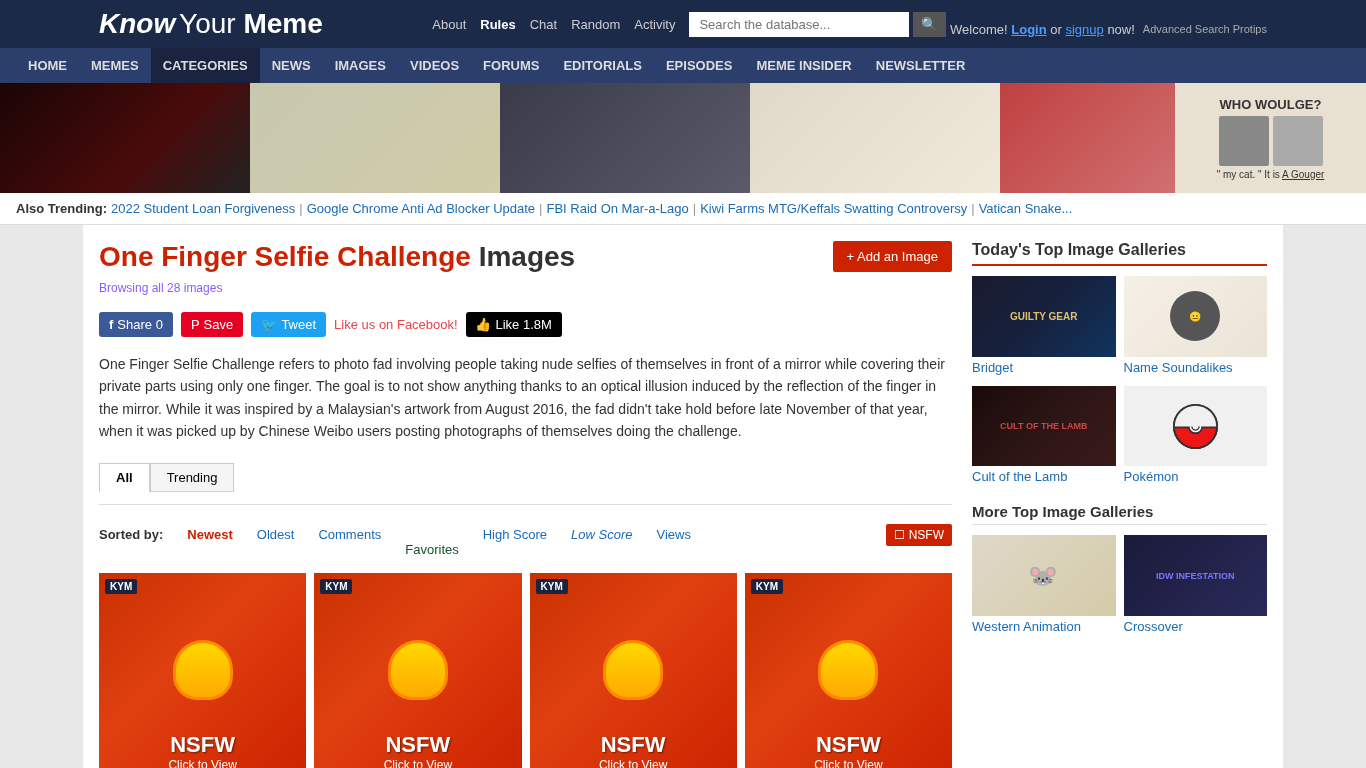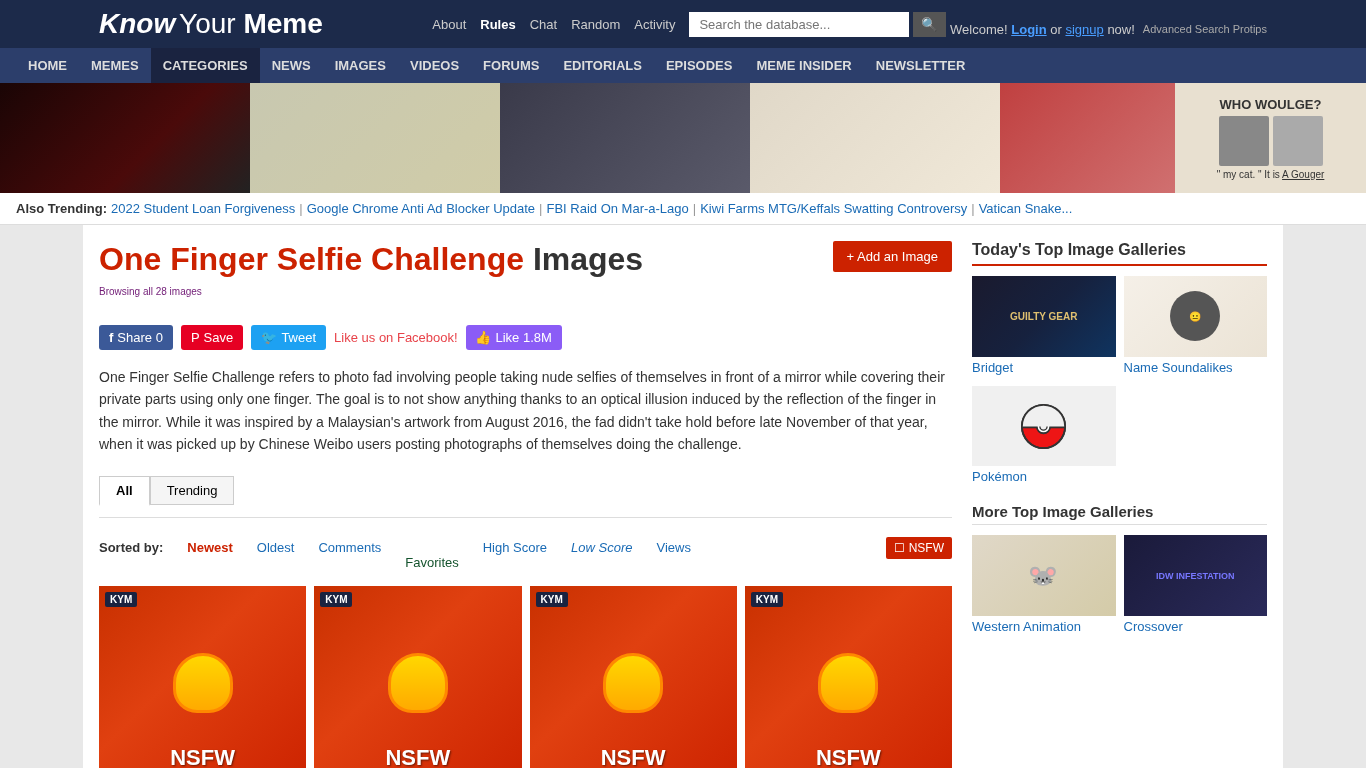--- a/index.html
+++ b/index.html
@@ -90,43 +90,43 @@
     <a href="#" style="color:#1a6bb5; text-decoration:none;">Kiwi Farms MTG/Keffals Swatting Controversy</a>
     <span class="trending-sep">|</span>
     <a href="#" style="color:#1a6bb5; text-decoration:none;">Vatican Snake...</a>
   </div>
 
   <div style="display:flex; max-width:1200px; margin:0 auto; padding:16px; gap:20px; background:white;">
 
     <div style="flex:1; min-width:0;">
 
       <div style="display:flex; align-items:flex-start; justify-content:space-between; margin-bottom:8px;">
-        <h1 style="font-size:32px; font-weight:bold;">
+        <h1 style="font-size:28px; font-weight:bold;">
           <span style="color:#cc2200;">One Finger Selfie Challenge</span><span style="color:#333;"> Images</span>
         </h1>
         <button style="background:#cc2200; color:white; border:none; padding:8px 14px; font-size:13px; cursor:pointer; border-radius:2px; white-space:nowrap;">+ Add an Image</button>
       </div>
 
-      <div style="color:#701a75; font-size:10px; margin-bottom:28px;">Browsing all 28 images</div>
+      <div style="color:#8b5cf6; font-size:12px; margin-bottom:17px;">Browsing all 28 images</div>
 
       <div style="display:flex; gap:8px; align-items:center; margin-bottom:16px; flex-wrap:wrap;">
         <button style="background:#3b5998; color:white; padding:5px 10px; border-radius:3px; font-size:13px; border:none; cursor:pointer; display:flex; align-items:center; gap:4px;">
           <span style="font-weight:bold;">f</span>
           <span>Share 0</span>
         </button>
         <button style="background:#e60023; color:white; padding:5px 10px; border-radius:3px; font-size:13px; border:none; cursor:pointer; display:flex; align-items:center; gap:4px;">
           <span>P</span>
           <span>Save</span>
         </button>
         <button style="background:#1da1f2; color:white; padding:5px 10px; border-radius:3px; font-size:13px; border:none; cursor:pointer; display:flex; align-items:center; gap:4px;">
           <span>🐦</span>
           <span>Tweet</span>
         </button>
         <span style="color:#e8434a; font-size:13px; cursor:pointer;">Like us on Facebook!</span>
-        <button style="background:#8b5cf6; color:white; padding:5px 10px; border-radius:3px; font-size:13px; border:none; cursor:pointer;">👍 Like 1.8M</button>
+        <button style="background:#000000; color:white; padding:5px 10px; border-radius:3px; font-size:13px; border:none; cursor:pointer;">👍 Like 1.8M</button>
       </div>
 
       <p style="font-size:14px; line-height:1.6; color:#333; margin-bottom:20px;">One Finger Selfie Challenge refers to photo fad involving people taking nude selfies of themselves in front of a mirror while covering their private parts using only one finger. The goal is to not show anything thanks to an optical illusion induced by the reflection of the finger in the mirror. While it was inspired by a Malaysian's artwork from August 2016, the fad didn't take hold before late November of that year, when it was picked up by Chinese Weibo users posting photographs of themselves doing the challenge.</p>
 
       <div style="display:flex; margin-bottom:12px;">
         <button style="padding:6px 16px; border:1px solid #ccc; background:white; font-size:13px; cursor:pointer; font-weight:bold; border-bottom:2px solid white; margin-bottom:-1px; z-index:1;">All</button>
         <button style="padding:6px 16px; border:1px solid #ccc; background:#f5f5f5; font-size:13px; cursor:pointer;">Trending</button>
       </div>
 
       <div style="display:flex; align-items:center; gap:24px; margin-bottom:16px; font-size:13px; flex-wrap:wrap; border-top:1px solid #ddd; padding-top:8px;">
@@ -207,20 +207,26 @@
           <div style="font-size:13px; color:#1a6bb5; padding:3px 0;">Bridget</div>
         </div>
 
         <div style="cursor:pointer;">
           <div style="width:100%; aspect-ratio:16/9; background:linear-gradient(135deg, #f5f0e8 0%, #ebe3d5 100%); display:flex; align-items:center; justify-content:center; overflow:hidden;">
             <div style="width:50px; height:50px; border-radius:50%; background:#555; display:flex; align-items:center; justify-content:center; color:white; font-size:10px;">😐</div>
           </div>
           <div style="font-size:13px; color:#1a6bb5; padding:3px 0;">Name Soundalikes</div>
         </div>
 
+        <div style="cursor:pointer;">
+          <div style="width:100%; aspect-ratio:16/9; background:linear-gradient(135deg, #1a0a0a 0%, #2d1515 50%, #3a1a1a 100%); display:flex; align-items:center; justify-content:center; overflow:hidden;">
+            <span style="color:#cc4444; font-size:9px; text-align:center; padding:2px; font-weight:bold;">CULT OF THE LAMB</span>
+          </div>
+          <div style="font-size:13px; color:#1a6bb5; padding:3px 0;">Cult of the Lamb</div>
+        </div>
 
         <div style="cursor:pointer;">
           <div style="width:100%; aspect-ratio:16/9; background:#f0f0f0; display:flex; align-items:center; justify-content:center; overflow:hidden;">
             <svg width="45" height="45" viewBox="0 0 100 100">
               <circle cx="50" cy="50" r="48" fill="#ee1515" stroke="#333" stroke-width="4"></circle>
               <rect x="2" y="46" width="96" height="8" fill="#333"></rect>
               <circle cx="50" cy="50" r="15" fill="white" stroke="#333" stroke-width="4"></circle>
               <circle cx="50" cy="50" r="8" fill="#f0f0f0" stroke="#333" stroke-width="3"></circle>
               <path d="M2,50 A48,48 0 0,1 98,50" fill="#f0f0f0"></path>
               <circle cx="50" cy="50" r="48" fill="none" stroke="#333" stroke-width="4"></circle>

